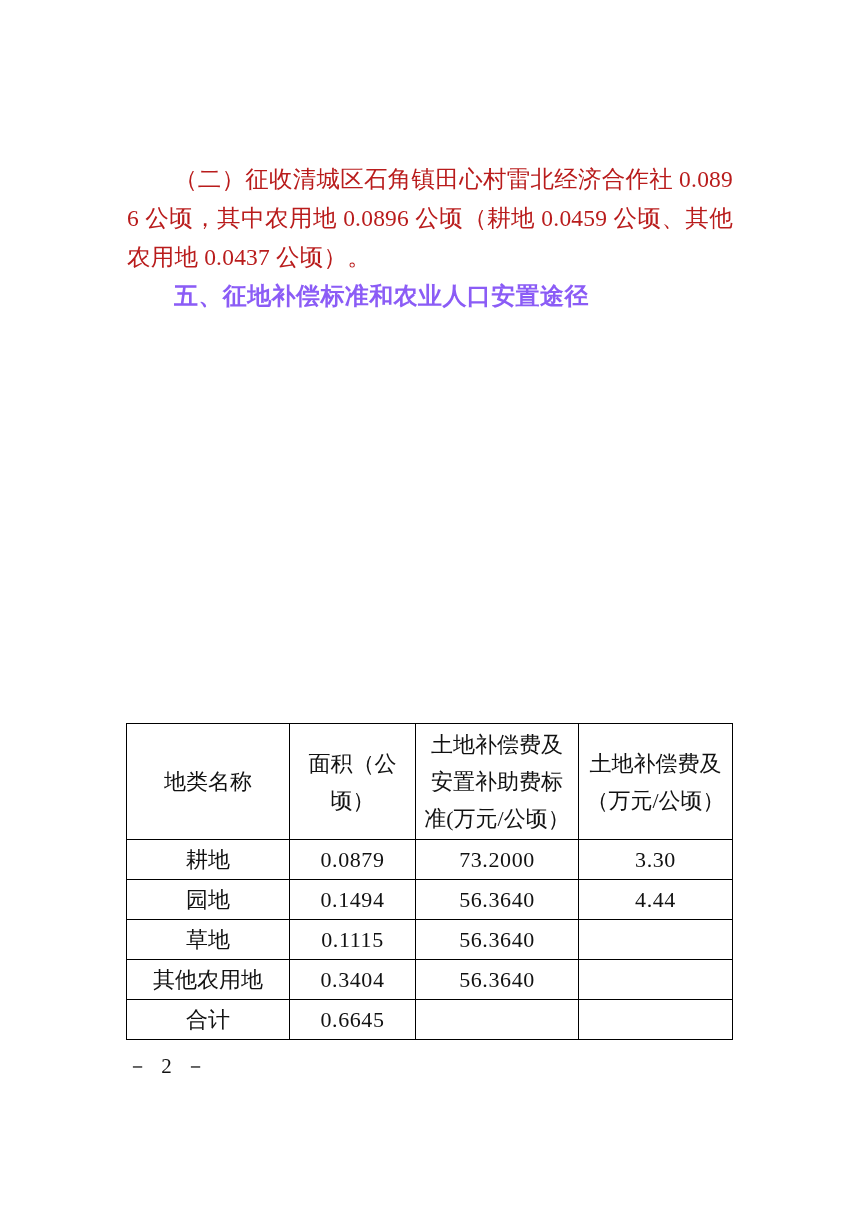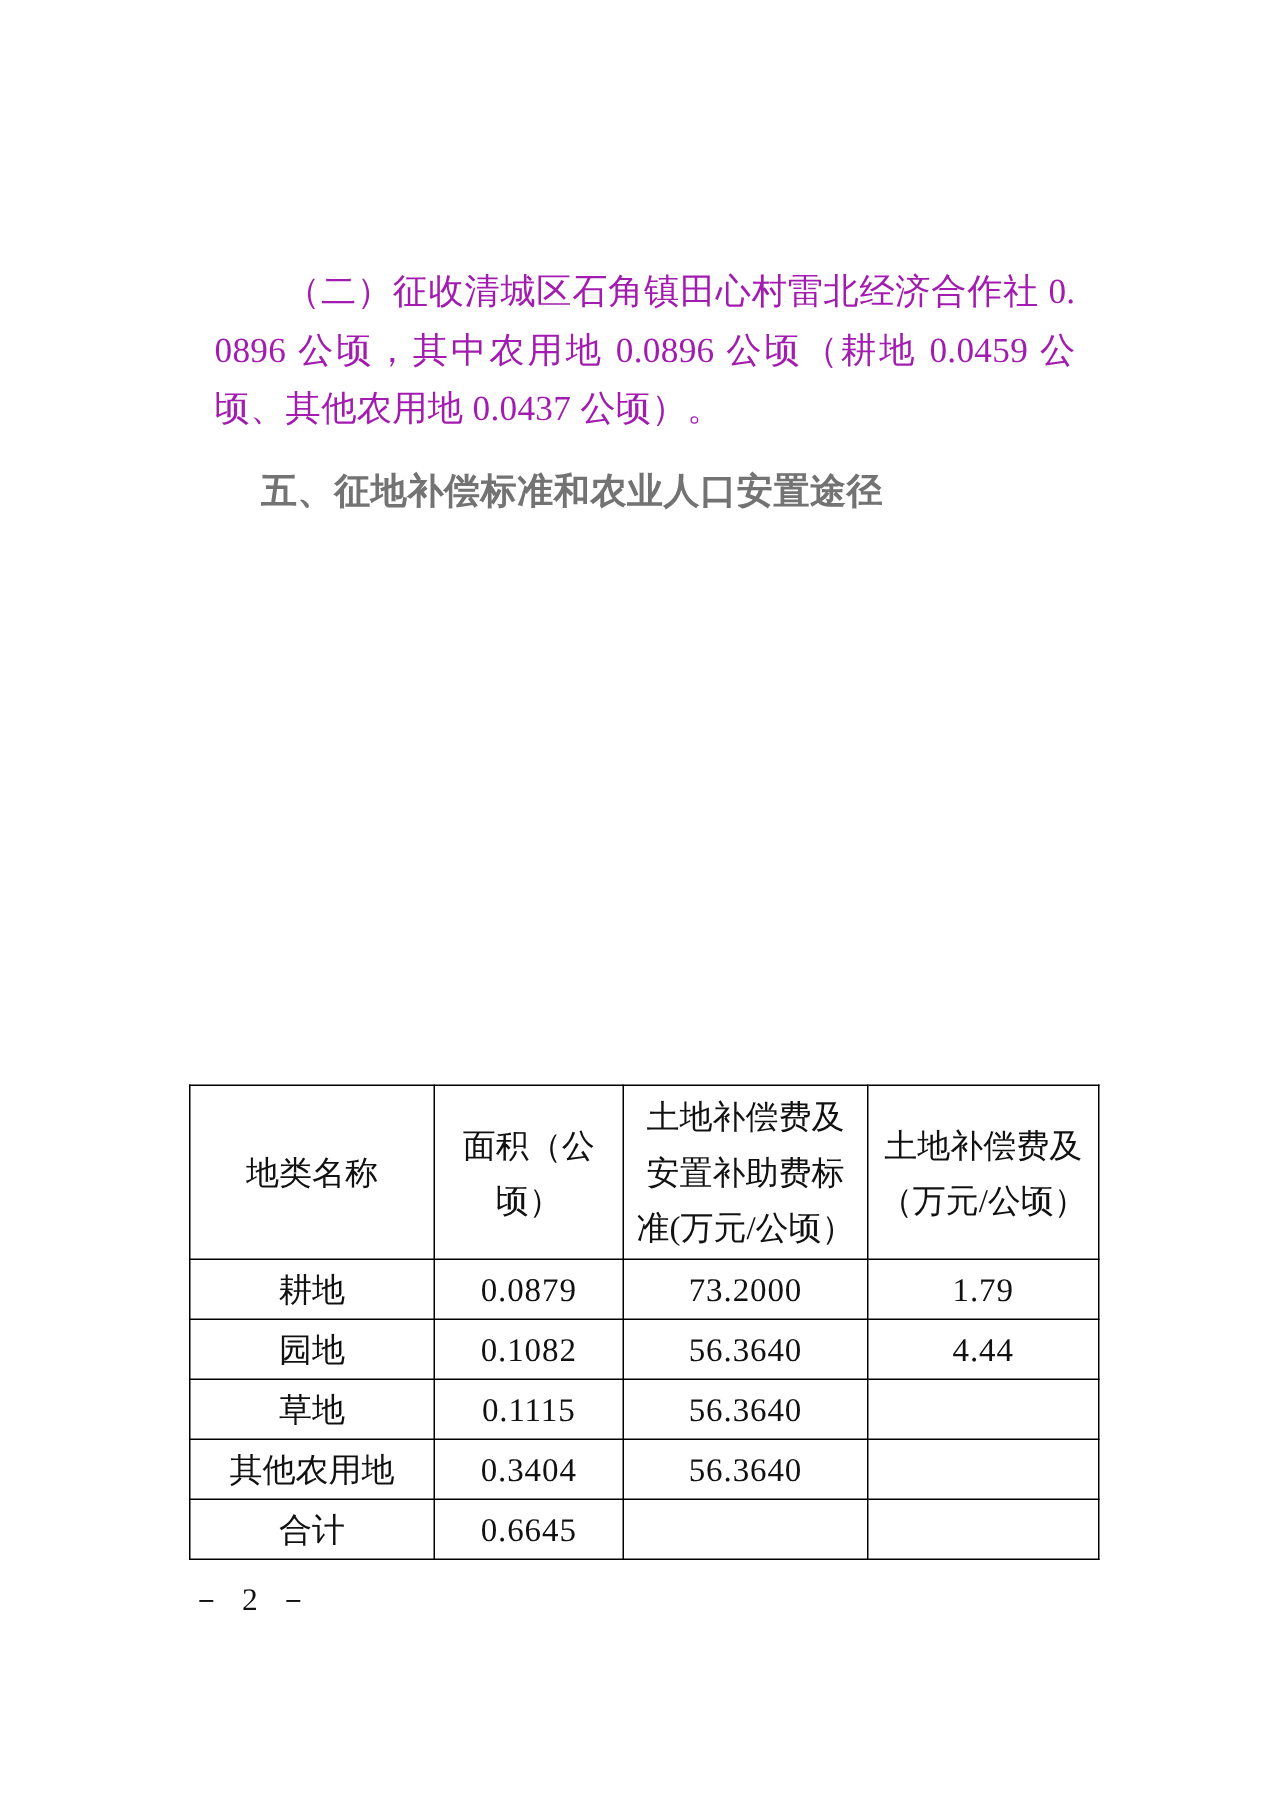--- a/index.html
+++ b/index.html
@@ -25,34 +25,34 @@
     top: 160px;
     width: 606px;
   }
 
   .para {
     font-size: 23.5px;
     line-height: 39px;
     text-align: justify;
     text-justify: inter-ideograph;
     text-indent: 47px;
-    margin: 16px;
+    margin: 0;
     letter-spacing: 0.2px;
     word-break: break-all;
-    color: #a21caf;
+    color: #b91c1c;
   }
 
   .section-heading {
     font-size: 24px;
     line-height: 39px;
     font-weight: bold;
     text-indent: 47px;
     margin: 0;
     letter-spacing: 0.4px;
-    color: #737373;
+    color: #8b5cf6;
   }
 
   
   .comp-table-wrap {
     position: absolute;
     left: 126px;
     top: 723px;
     width: 606px;
   }
 
@@ -132,26 +132,26 @@
           <td class="head-cell">
             <span>土地补偿费及</span><br>
             <span>（万元/公顷）</span>
           </td>
         </tr>
 
         <tr>
           <td class="body-cell">耕地</td>
           <td class="body-cell num">0.0879</td>
           <td class="body-cell num">73.2000</td>
-          <td class="body-cell num">1.79</td>
+          <td class="body-cell num">3.30</td>
         </tr>
 
         <tr>
           <td class="body-cell">园地</td>
-          <td class="body-cell num">0.1082</td>
+          <td class="body-cell num">0.1494</td>
           <td class="body-cell num">56.3640</td>
           <td class="body-cell num">4.44</td>
         </tr>
 
         <tr>
           <td class="body-cell">草地</td>
           <td class="body-cell num">0.1115</td>
           <td class="body-cell num">56.3640</td>
           <td class="body-cell num"></td>
         </tr>

